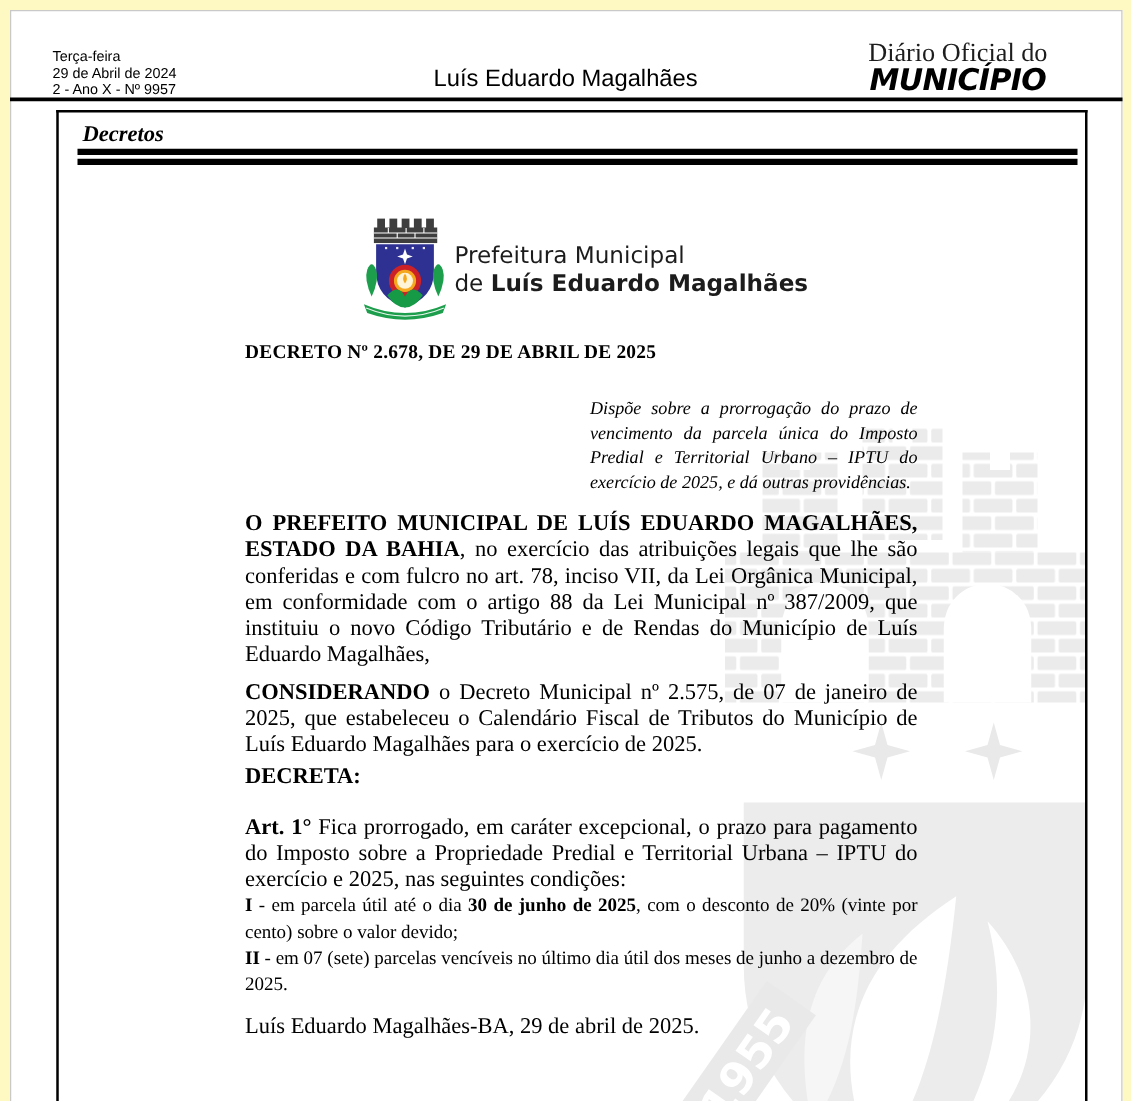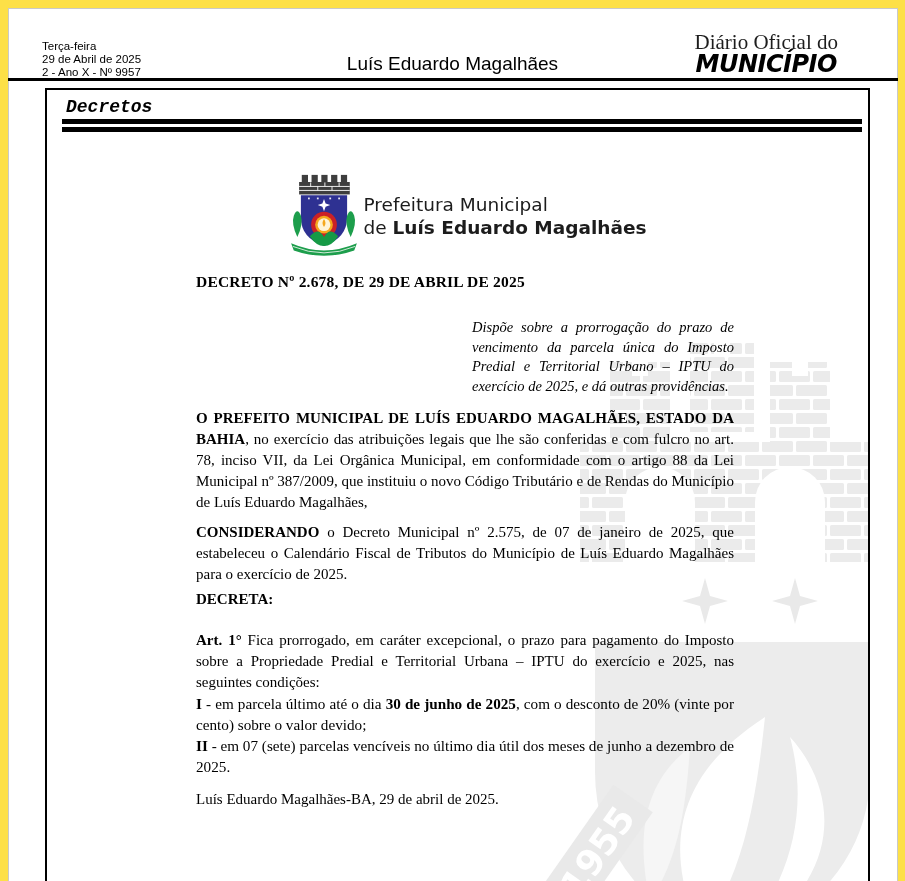--- a/index.html
+++ b/index.html
@@ -1,67 +1,67 @@
 <!DOCTYPE html>
 <html lang="pt"><head>
 <meta charset="utf-8">
 <style>
   html,body{margin:0;padding:0;}
-  .screen{position:relative;width:905px;height:881px;background:#fde047;overflow:hidden;
+  .screen{position:relative;width:905px;height:881px;background:#fef9c3;overflow:hidden;
           font-family:"Liberation Serif",serif;color:#000;}
   
   .page-frame{position:absolute;left:8px;top:8px;width:888px;height:900px;
               border:1px solid #c9c9c9;background:#fff;}
   
   .pub-info{position:absolute;left:42px;top:40px;font-family:"Liberation Sans",sans-serif;
             font-size:11.5px;line-height:13px;}
   .city-title{position:absolute;left:0;top:53px;width:905px;text-align:center;
               font-family:"Liberation Sans",sans-serif;font-size:19px;}
   .gazette{position:absolute;right:67px;top:31px;text-align:center;}
   .gazette-top{font-family:"Liberation Serif",serif;font-size:21px;color:#1d1d1d;line-height:22px;}
   .gazette-bottom{font-family:"DejaVu Sans",sans-serif;font-weight:bold;font-size:24px;
                   letter-spacing:-0.5px;line-height:22px;color:#000;font-style:italic;}
   .top-rule{position:absolute;left:8px;top:78px;width:890px;height:3px;background:#000;}
   
   .decree-box{position:absolute;left:45px;top:88px;width:821px;height:800px;
               border:2px solid #000;border-bottom:none;background:#fff;overflow:hidden;}
-  .section-title{position:absolute;left:19px;top:7px;font-family:Liberation Mono, monospace;
+  .section-title{position:absolute;left:19px;top:7px;font-family:Liberation Serif, serif;
                  font-weight:bold;font-style:italic;font-size:18px;}
   .bar1{position:absolute;left:15px;top:29px;width:800px;height:5px;background:#000;}
   .bar2{position:absolute;left:15px;top:37px;width:800px;height:5px;background:#000;}
   
   .watermark{position:absolute;left:493px;top:252px;width:360px;height:640px;z-index:0;pointer-events:none;}
   
   .doc{position:absolute;left:149px;top:80px;width:538px;z-index:1;}
   .crest-row{display:flex;justify-content:center;align-items:center;gap:0;height:88px;}
   .crest{flex:0 0 auto;}
   .logo-text{font-family:"DejaVu Sans",sans-serif;font-size:18.5px;line-height:23px;color:#1c1c1c;margin-top:4px;}
   .logo-text b{font-weight:bold;}
   .decree-title{margin-top:15px;font-weight:bold;font-size:15.5px;letter-spacing:0.2px;}
   .summary{margin:27px 0 0 auto;width:262px;text-align:justify;font-style:italic;
            font-size:14.5px;line-height:19.5px;}
-  .para{margin-top:10px;text-align:justify;font-size:15px;line-height:21px;font-family:Liberation Serif, serif;}
+  .para{margin-top:10px;text-align:justify;font-size:18px;line-height:21px;font-family:Liberation Serif, serif;}
   .para b{font-weight:bold;}
   .mt-p1{margin-top:12px;}
   .mt-p2{margin-top:9px;}
   .mt-decreta{margin-top:4px;}
   .mt-art1{margin-top:20px;}
   .item{text-align:justify;font-size:15.2px;line-height:21px;margin:0;}
   .mt-art2{margin-top:18px;}
   .mt-date{margin-top:12px;}
 </style>
 </head>
 <body>
 
 <div class="screen">
   <div class="page-frame"></div>
 
   <div class="pub-info">
     <div>Terça-feira</div>
-    <div>29 de Abril de 2025</div>
+    <div>29 de Abril de 2024</div>
     <div>2 - Ano X - Nº 9957</div>
   </div>
   <div class="city-title">Luís Eduardo Magalhães</div>
   <div class="gazette">
     <div class="gazette-top">Diário Oficial do</div>
     <div class="gazette-bottom">MUNICÍPIO</div>
   </div>
   <div class="top-rule"></div>
 
   <div class="decree-box">
@@ -153,21 +153,21 @@
 
       <div class="summary">Dispõe sobre a prorrogação do prazo de vencimento da parcela única do Imposto Predial e Territorial Urbano – IPTU do exercício de 2025, e dá outras providências.</div>
 
       <div class="para mt-p1"><b>O PREFEITO MUNICIPAL DE LUÍS EDUARDO MAGALHÃES, ESTADO DA BAHIA</b><span>, no exercício das atribuições legais que lhe são conferidas e com fulcro no art. 78, inciso VII, da Lei Orgânica Municipal, em conformidade com o artigo 88 da Lei Municipal nº 387/2009, que instituiu o novo Código Tributário e de Rendas do Município de Luís Eduardo Magalhães,</span></div>
 
       <div class="para mt-p2"><b>CONSIDERANDO</b><span> o Decreto Municipal nº 2.575, de 07 de janeiro de 2025, que estabeleceu o Calendário Fiscal de Tributos do Município de Luís Eduardo Magalhães para o exercício de 2025.</span></div>
 
       <div class="para mt-decreta"><b>DECRETA:</b></div>
 
       <div class="para mt-art1"><b>Art. 1°</b><span> Fica prorrogado, em caráter excepcional, o prazo para pagamento do Imposto sobre a Propriedade Predial e Territorial Urbana – IPTU do exercício e 2025, nas seguintes condições:</span></div>
-      <div class="item"><b>I</b><span> - em parcela último até o dia </span><b>30 de junho de 2025</b><span>, com o desconto de 20% (vinte por cento) sobre o valor devido;</span></div>
+      <div class="item"><b>I</b><span> - em parcela útil até o dia </span><b>30 de junho de 2025</b><span>, com o desconto de 20% (vinte por cento) sobre o valor devido;</span></div>
       <div class="item"><b>II</b><span> - em 07 (sete) parcelas vencíveis no último dia útil dos meses de junho a dezembro de 2025.</span></div>
 
 
       <div class="para mt-date">Luís Eduardo Magalhães-BA, 29 de abril de 2025.</div>
 
     </div>
   </div>
 </div>
 
 </body></html>

